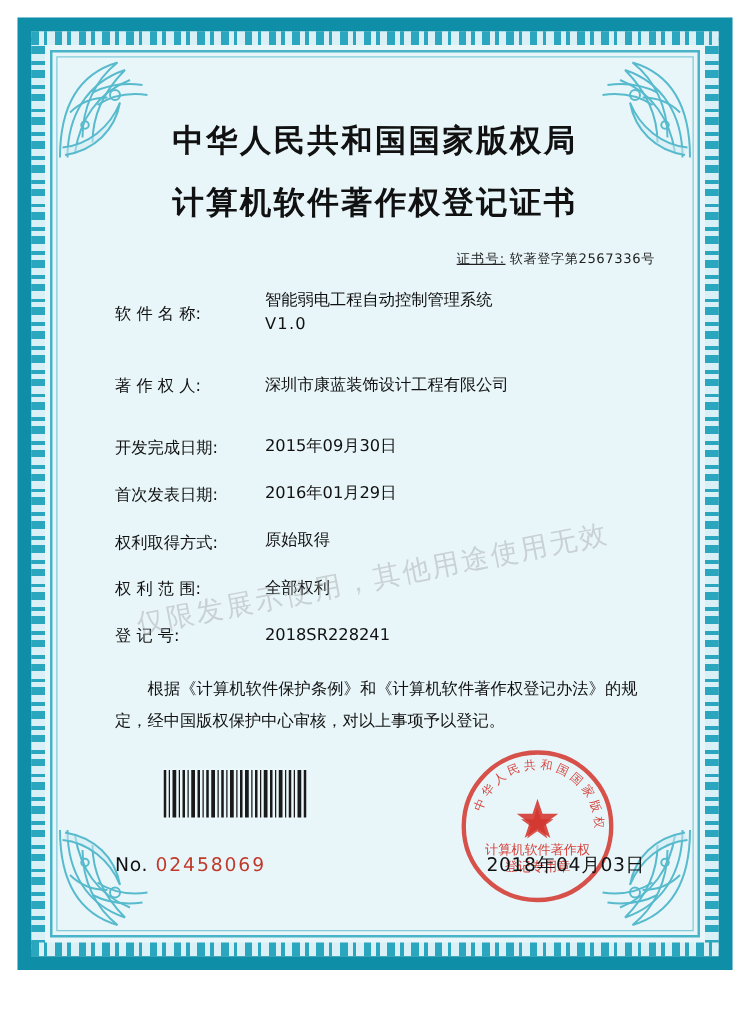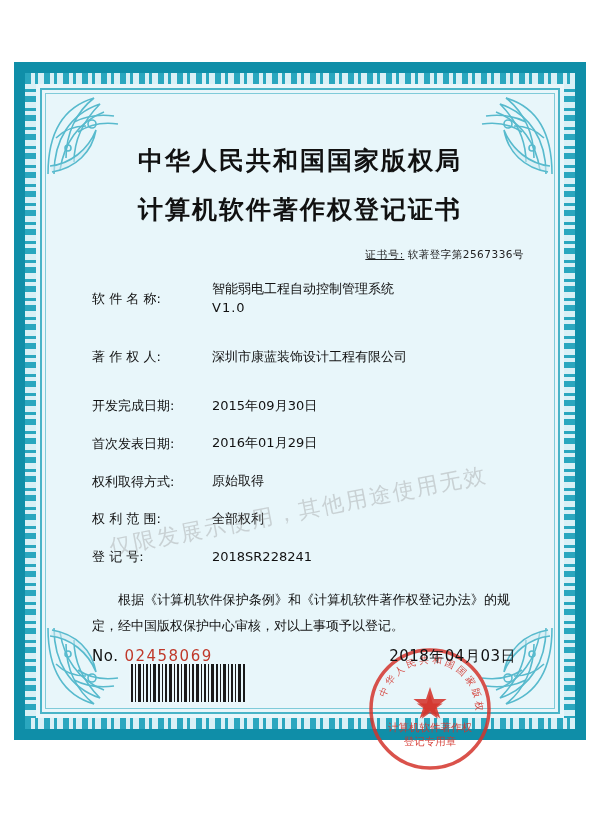--- a/index.html
+++ b/index.html
@@ -14,24 +14,23 @@
     position: relative;
     overflow: hidden;
   }
 
   
   .cert {
     position: absolute;
     left: 14px;
     top: 14px;
     width: 572px;
-    height: 678px;
+    height: 762px;
     background: linear-gradient(180deg, #eef8fb 0%, #e9f6fa 35%, #eaf7fb 65%, #e6f4f9 100%);
     box-sizing: border-box;
-    margin-top: 48px;
   }
 
   
   .border-outer {
     position: absolute;
     inset: 0;
     border: 11px solid #0f8ea8;
     box-sizing: border-box;
     background:
       repeating-linear-gradient(90deg,

